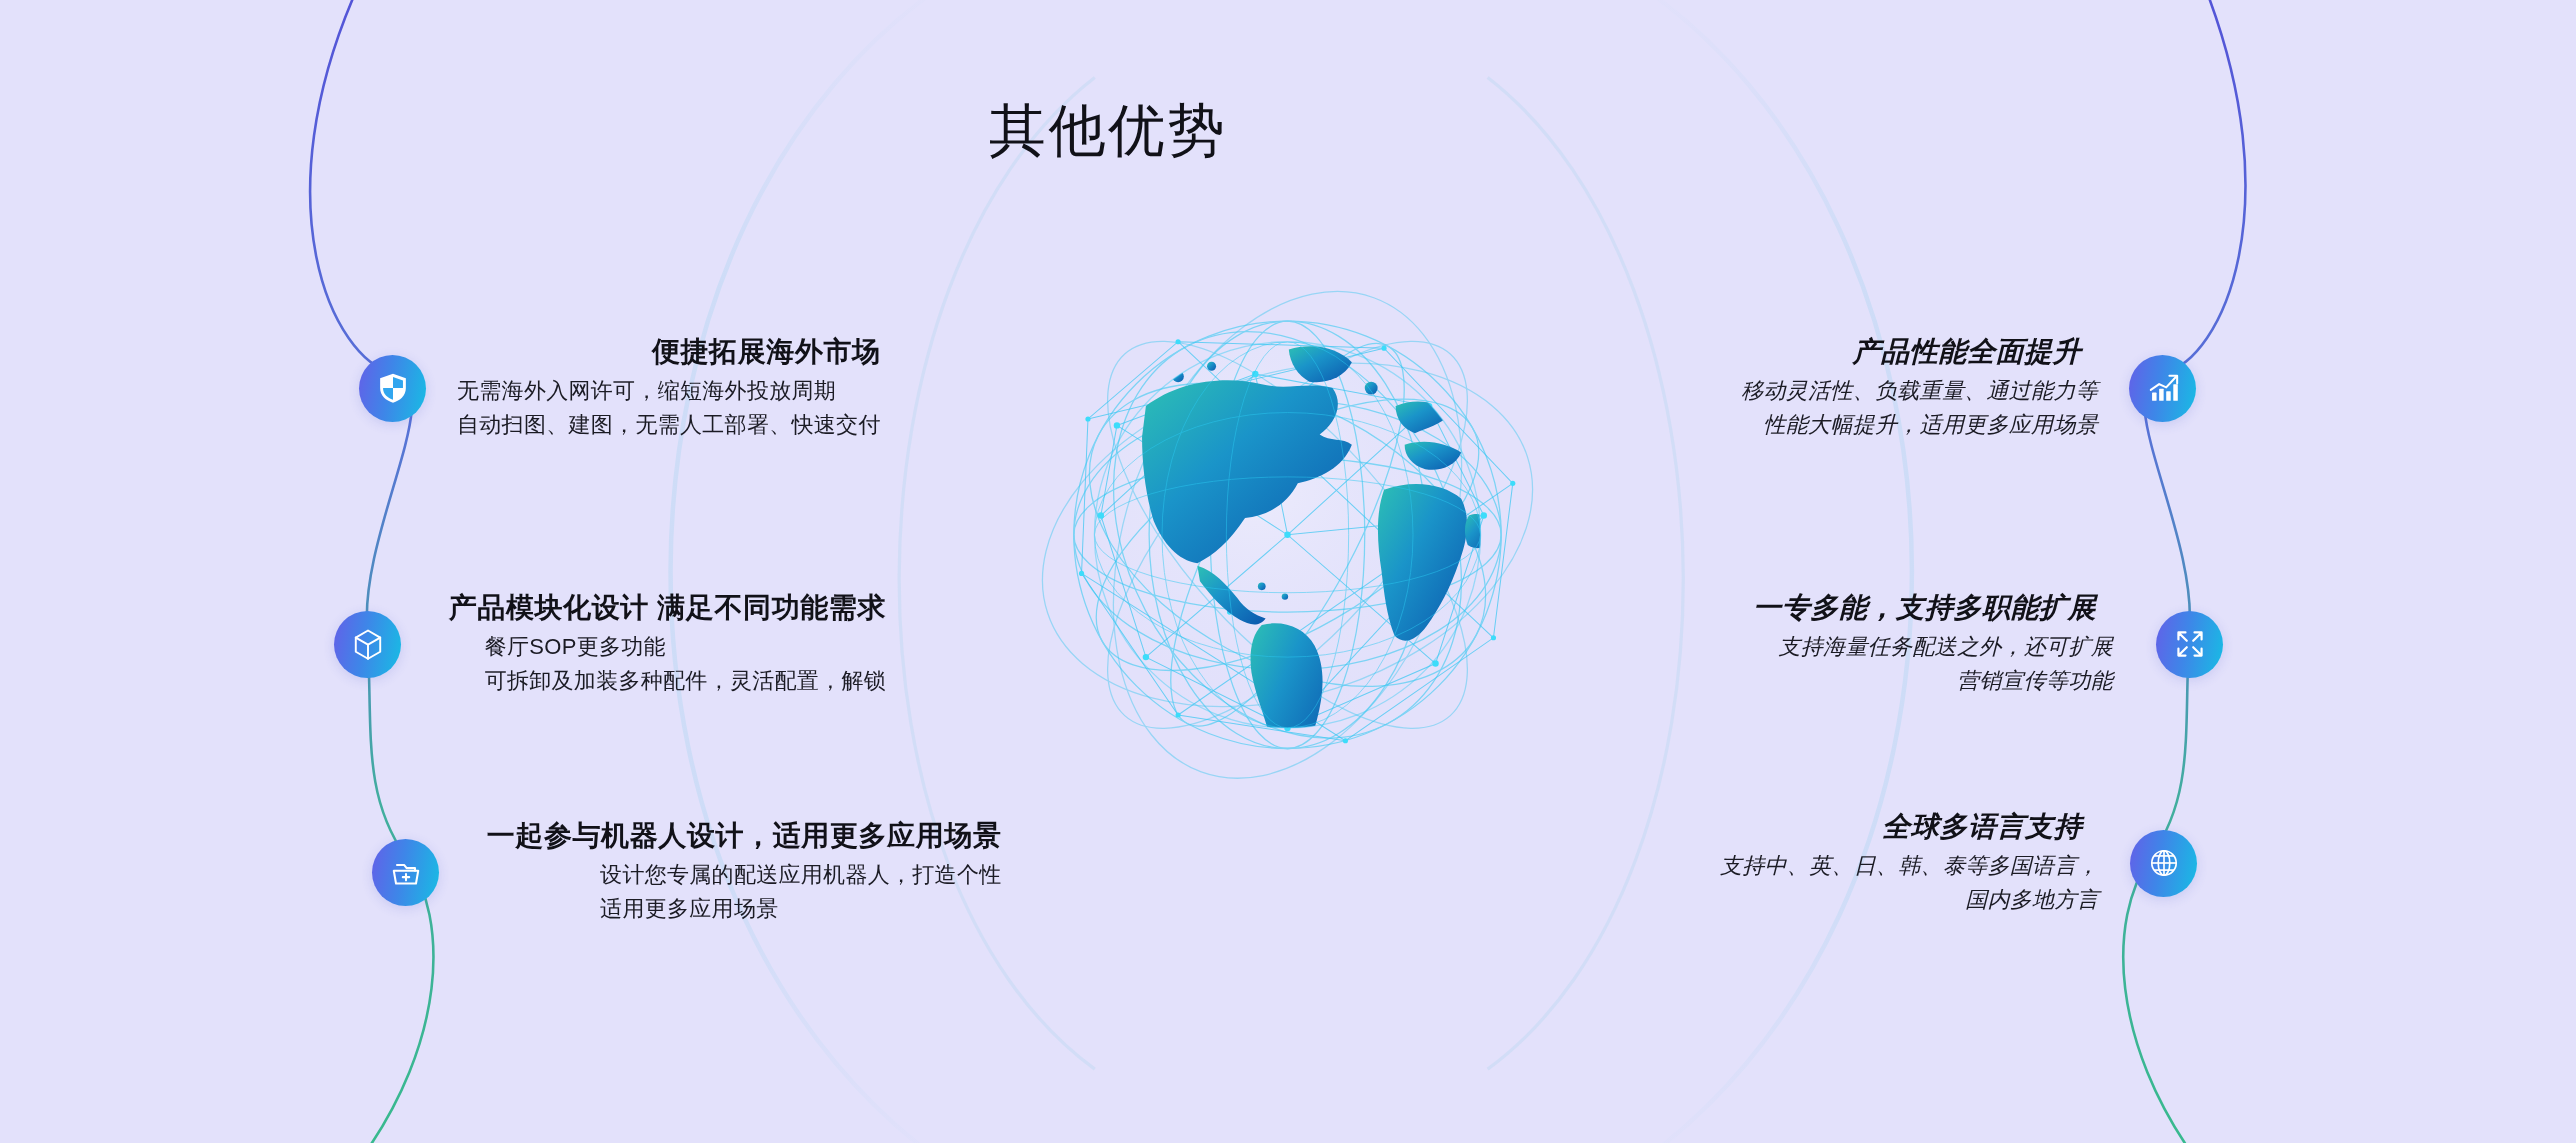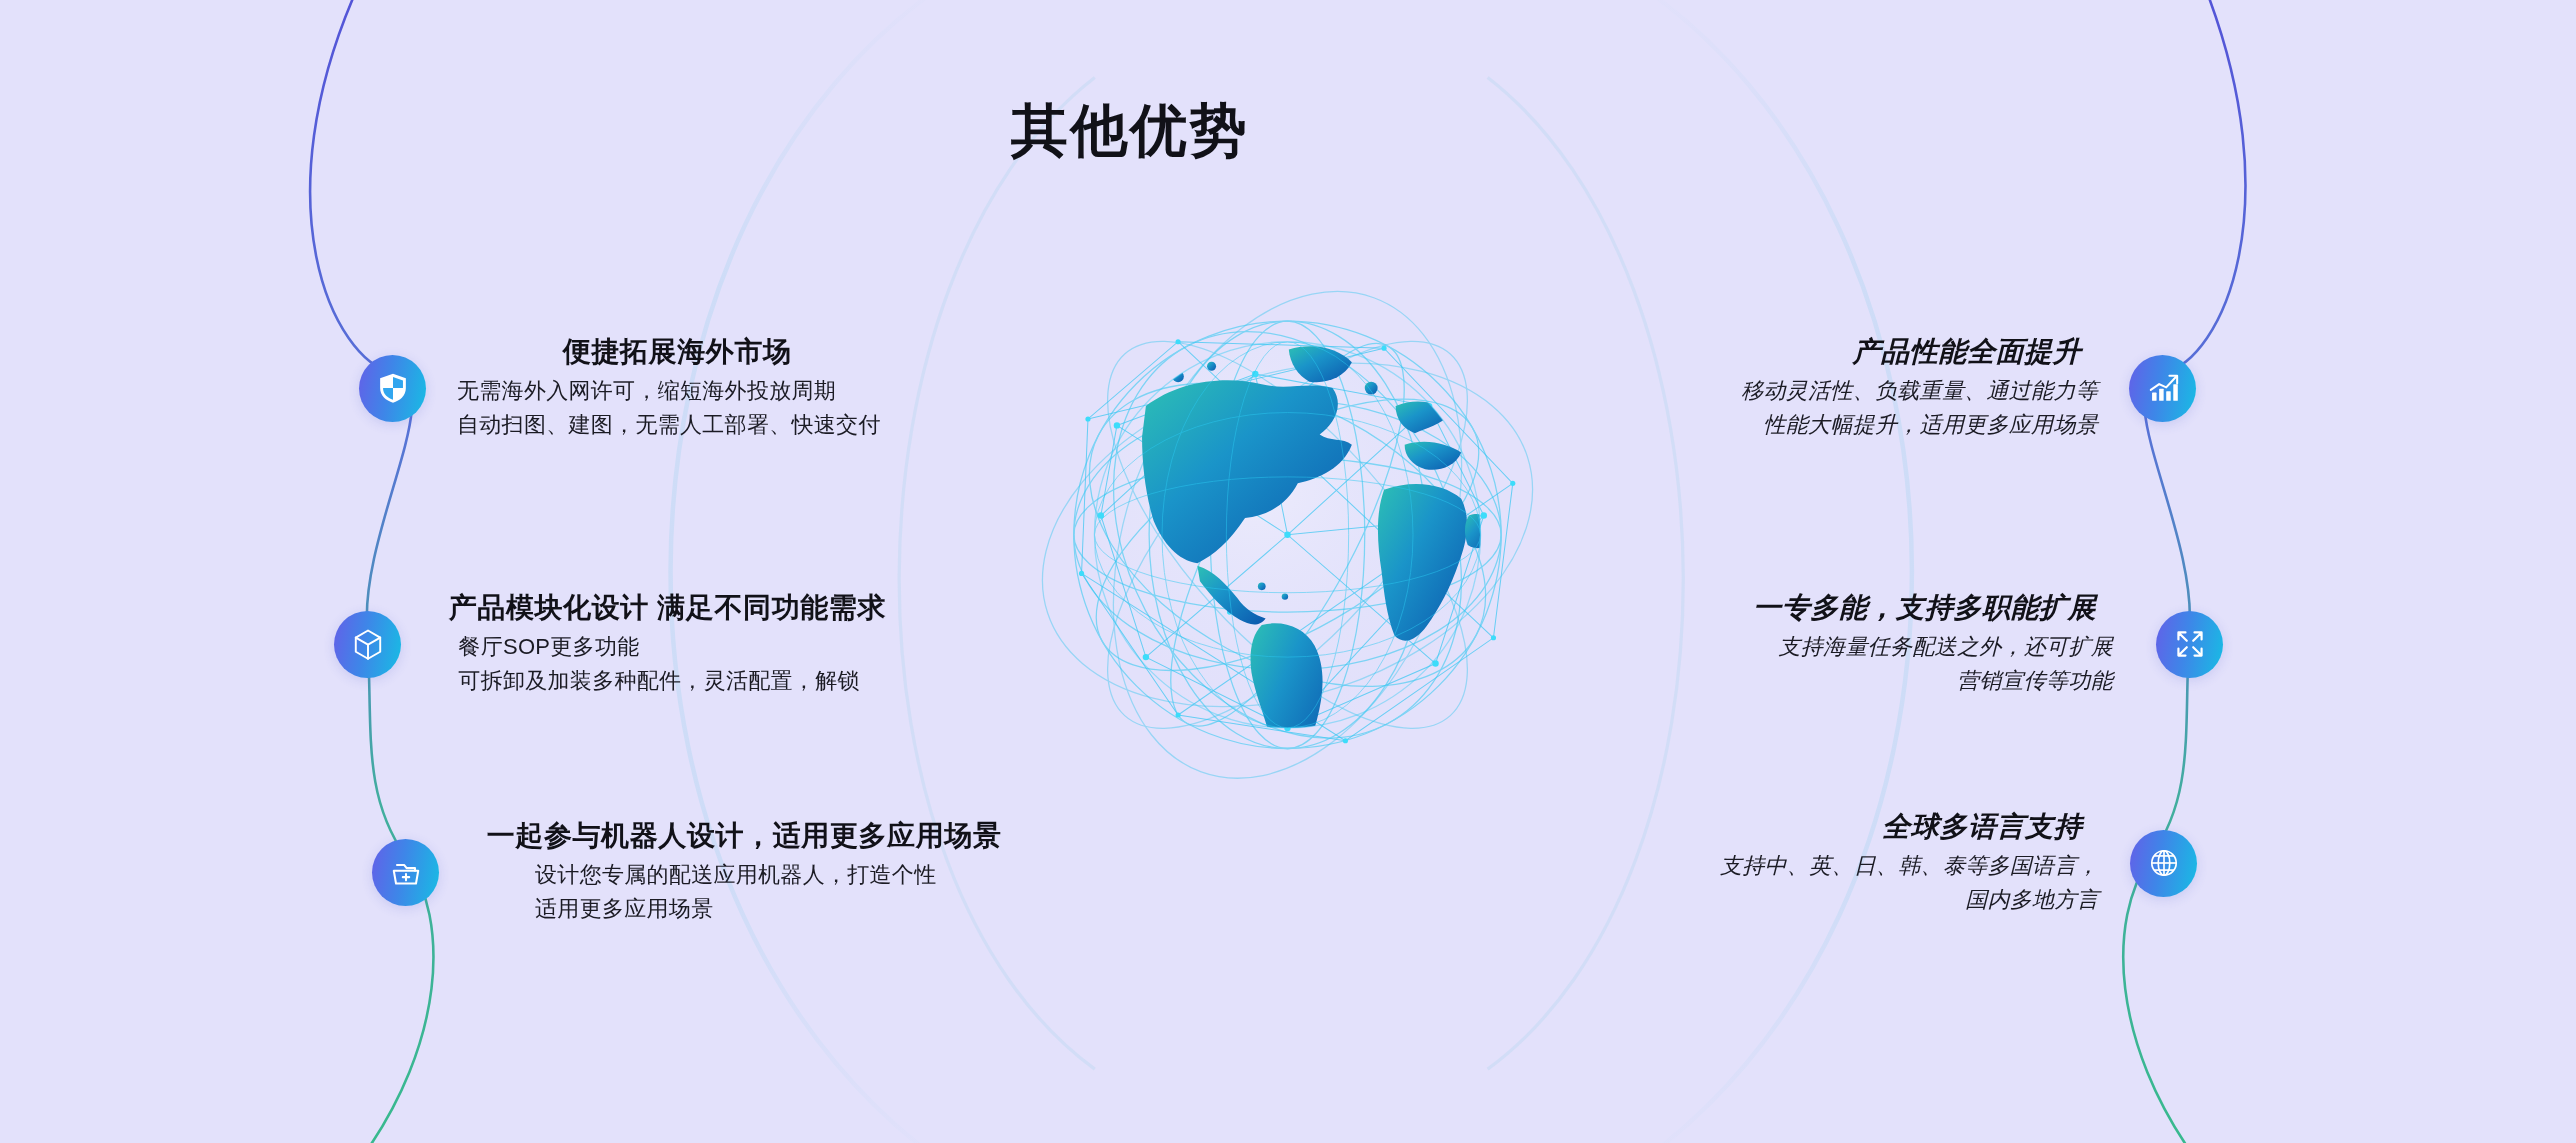--- a/index.html
+++ b/index.html
@@ -22,25 +22,24 @@
     height: 1144px;
     pointer-events: none;
   }
   #page-title {
     position: absolute;
     top: 102px;
     left: 0;
     width: 2216px;
     text-align: center;
     font-size: 57px;
-    font-weight: 700;
+    font-weight: 400;
     letter-spacing: 2.6px;
     color: #111118;
     line-height: 1;
-    padding-left: 22px;
   }
 
   
   .feature {
     position: absolute;
     display: flex;
     align-items: center;
   }
   .feature.left  { flex-direction: row; }
   .feature.right { flex-direction: row-reverse; }
@@ -55,21 +54,21 @@
     justify-content: center;
     flex: 0 0 auto;
     box-shadow: 0 2.6px 11.6px rgba(60, 80, 200, .16);
   }
   .icon-badge svg { display: block; }
 
   .feature-text {
     display: flex;
     flex-direction: column;
   }
-  .feature.left  .feature-text { margin-left: 31px; align-items: center; text-align: left; }
+  .feature.left  .feature-text { margin-left: 31px; align-items: flex-end; text-align: left; }
   .feature.right .feature-text { margin-right: 31px; align-items: flex-end;  text-align: right; font-style: italic; }
 
   .feature-title {
     font-size: 28px;
     font-weight: 700;
     color: #111118;
     line-height: 1.22;
     letter-spacing: 0.6px;
     white-space: nowrap;
   }

